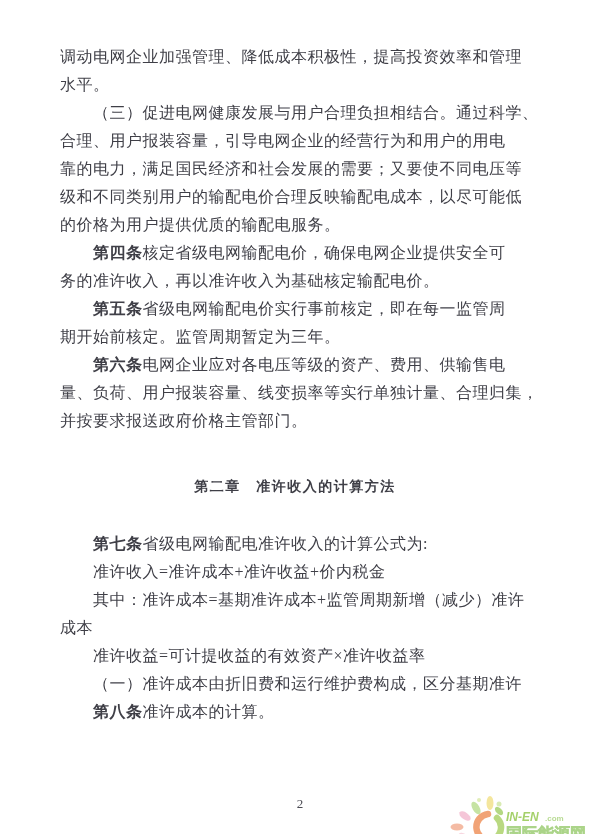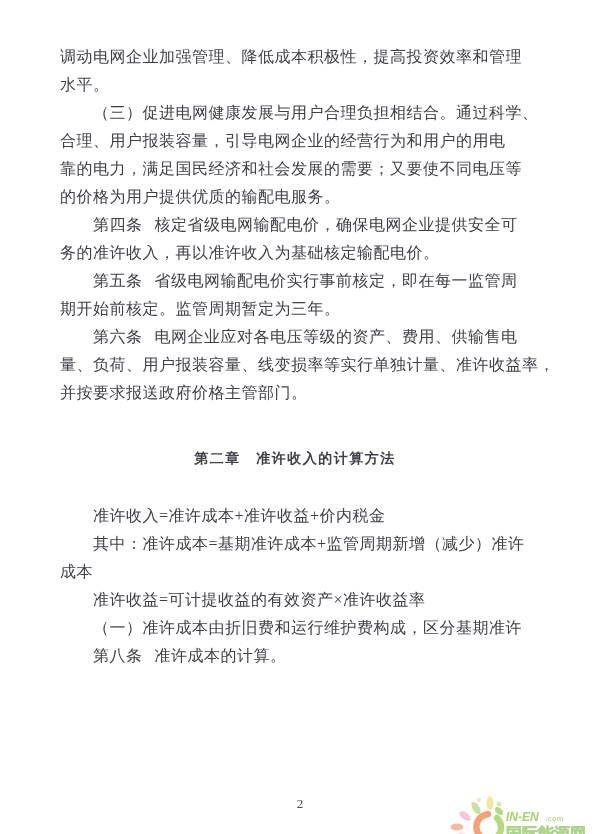--- a/index.html
+++ b/index.html
@@ -23,21 +23,21 @@
   .line{
     height:28px;line-height:28px;
     font-size:16px;letter-spacing:0.5px;
     white-space:nowrap;
   }
   .line.indent{padding-left:33px;}
   .line.heading{
     text-align:center;font-weight:bold;font-size:14px;
     letter-spacing:1.5px;margin:38px 0 29px;padding-left:0;
   }
-  .lbl{font-weight:normal;margin-right:12px;}
+  .lbl{font-weight:bold;}
   .pagenum{
     position:absolute;left:0;top:794px;width:100%;
     text-align:center;font-size:13px;line-height:20px;
     color:#4a4a52;
   }
   .watermark{
     position:absolute;left:448px;top:794px;width:152px;height:56px;
     opacity:0.78;
     text-align:right;
   }
@@ -53,39 +53,41 @@
 
     <div class="line"><span class="txt">水平。</span></div>
 
     <div class="line indent"><span class="txt">（三）促进电网健康发展与用户合理负担相结合。通过科学、</span></div>
 
     <div class="line"><span class="txt">合理、用户报装容量，引导电网企业的经营行为和用户的用电</span></div>
 
 
     <div class="line"><span class="txt">靠的电力，满足国民经济和社会发展的需要；又要使不同电压等</span></div>
 
+    <div class="line"><span class="txt">级和不同类别用户的输配电价合理反映输配电成本，以尽可能低</span></div>
 
     <div class="line"><span class="txt">的价格为用户提供优质的输配电服务。</span></div>
 
     <div class="line indent"><span class="lbl">第四条</span><span class="txt">核定省级电网输配电价，确保电网企业提供安全可</span></div>
 
     <div class="line"><span class="txt">务的准许收入，再以准许收入为基础核定输配电价。</span></div>
 
     <div class="line indent"><span class="lbl">第五条</span><span class="txt">省级电网输配电价实行事前核定，即在每一监管周</span></div>
 
     <div class="line"><span class="txt">期开始前核定。监管周期暂定为三年。</span></div>
 
     <div class="line indent"><span class="lbl">第六条</span><span class="txt">电网企业应对各电压等级的资产、费用、供输售电</span></div>
 
-    <div class="line"><span class="txt">量、负荷、用户报装容量、线变损率等实行单独计量、准许收益率，</span></div>
+    <div class="line"><span class="txt">量、负荷、用户报装容量、线变损率等实行单独计量、合理归集，</span></div>
 
     <div class="line"><span class="txt">并按要求报送政府价格主管部门。</span></div>
 
     <div class="line heading"><span class="txt">第二章　准许收入的计算方法</span></div>
 
+    <div class="line indent"><span class="lbl">第七条</span><span class="txt">省级电网输配电准许收入的计算公式为:</span></div>
 
     <div class="line indent"><span class="txt">准许收入=准许成本+准许收益+价内税金</span></div>
 
     <div class="line indent"><span class="txt">其中：准许成本=基期准许成本+监管周期新增（减少）准许</span></div>
 
     <div class="line"><span class="txt">成本</span></div>
 
     <div class="line indent"><span class="txt">准许收益=可计提收益的有效资产×准许收益率</span></div>
 
     <div class="line indent"><span class="txt">（一）准许成本由折旧费和运行维护费构成，区分基期准许</span></div>

